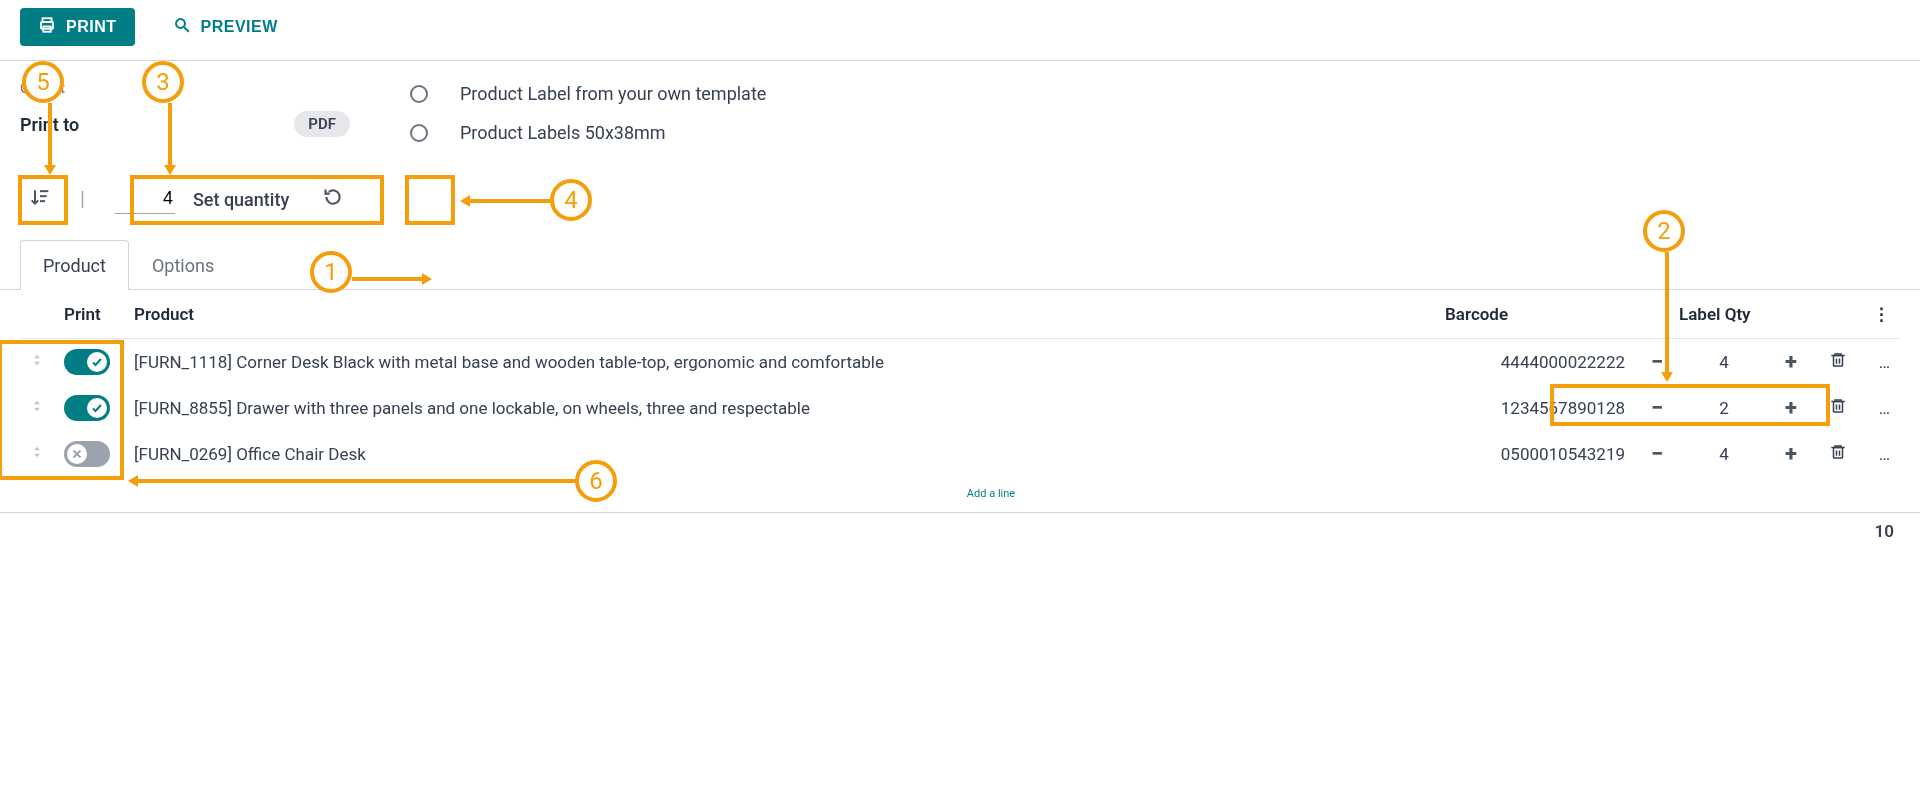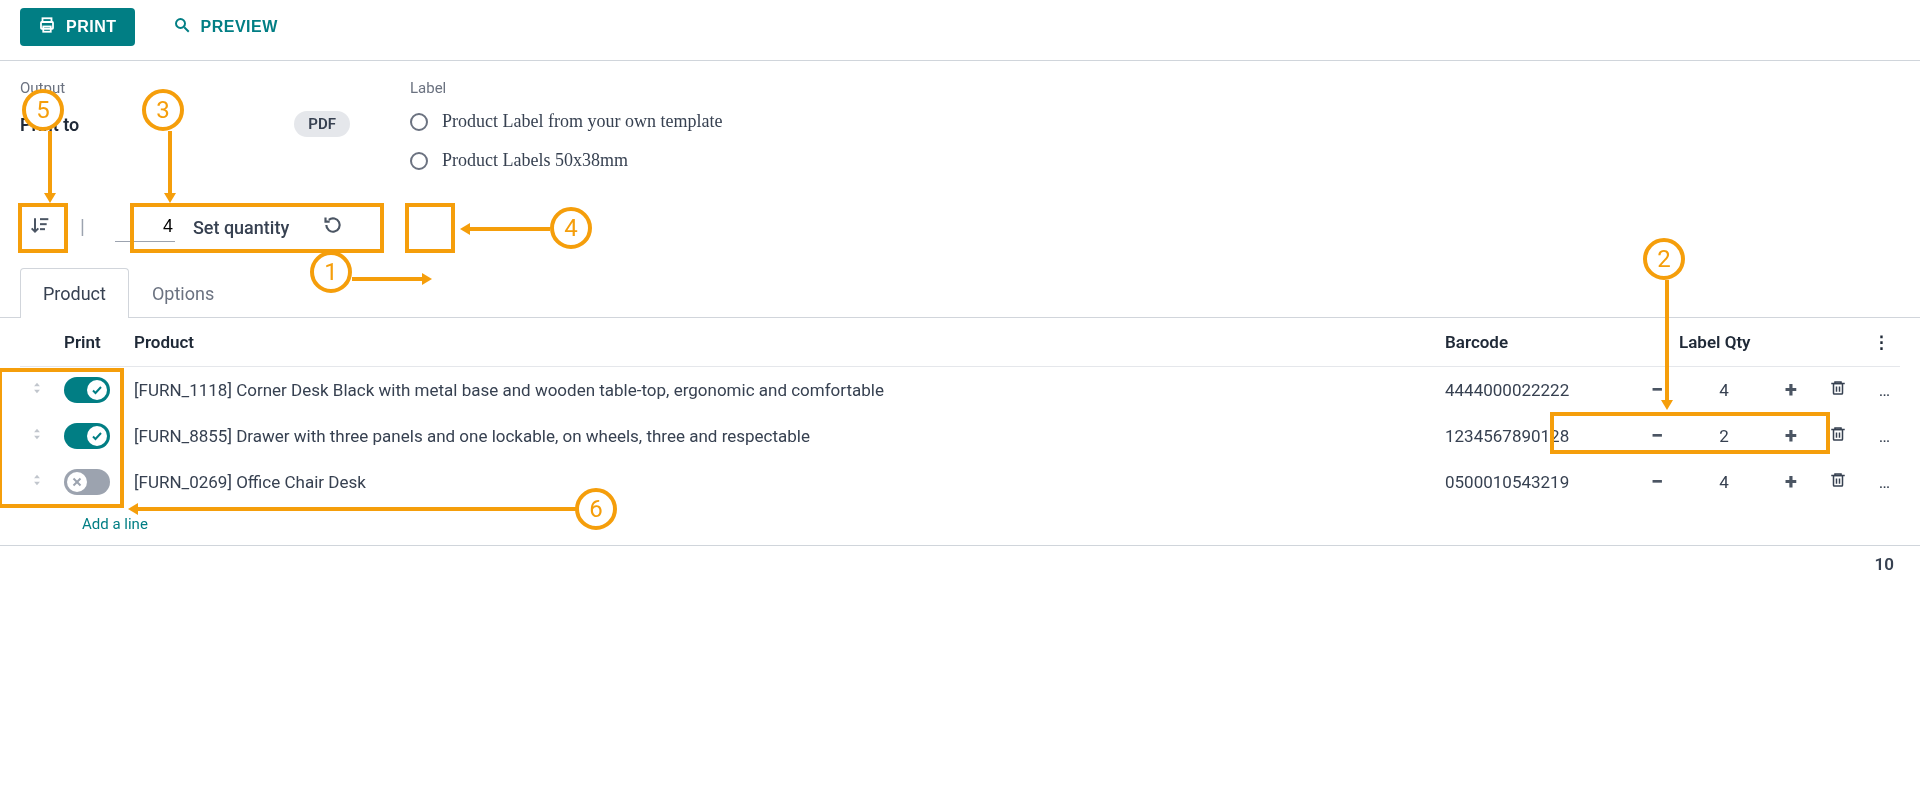--- a/index.html
+++ b/index.html
@@ -57,25 +57,24 @@
     color: #374151;
     font-weight: 600;
     font-size: 15px;
     padding: 4px 14px;
     border-radius: 999px;
   }
   .radio-list { display: flex; flex-direction: column; gap: 18px; margin-top: 4px; }
   .radio-item {
     display: flex;
     align-items: center;
-    gap: 14px;
+    gap: 32px;
     font-size: 18px;
     color: #374151;
     cursor: pointer;
-    font-family: Liberation Serif, serif;
   }
   .radio-circle {
     width: 18px; height: 18px;
     border: 2px solid #6b7280;
     border-radius: 50%;
     display: inline-flex;
     align-items: center;
     justify-content: center;
     flex-shrink: 0;
   }
@@ -185,21 +184,21 @@
   }
   table.grid td {
     padding: 10px 10px;
     font-size: 17px;
     color: #374151;
     vertical-align: middle;
   }
   .col-handle { width: 30px; text-align: center; color: #9ca3af; }
   .col-toggle { width: 70px; }
   .col-product {}
-  .col-barcode { width: 200px; }
+  .col-barcode { width: 200px; text-align: right; }
   .col-minus, .col-plus { width: 44px; text-align: center; }
   .col-qty { width: 90px; text-align: center; }
   .col-del { width: 50px; text-align: center; color: #6b7280; }
   .col-kebab { width: 26px; text-align: right; color: #6b7280; }
 
   .drag-handle { color: #c1c6cd; cursor: grab; }
   .toggle {
     width: 46px; height: 26px;
     border-radius: 999px;
     display: inline-flex;
@@ -227,21 +226,22 @@
     cursor: pointer;
     user-select: none;
     line-height: 1;
   }
   .trash { cursor: pointer; }
   .trash svg { width: 18px; height: 18px; }
   .add-line {
     color: #017e84;
     padding: 10px 0 0 62px;
     cursor: pointer;
-    font-size: 15px;
+    font-size: 11px;
+    text-align: center;
   }
   .footer {
     border-top: 1px solid #d0d5db;
     margin-top: 12px;
     padding: 8px 26px;
     text-align: right;
     font-weight: 600;
     font-size: 17px;
   }
   .th-qty { text-align: left; padding-left: 0 !important; }
@@ -276,21 +276,20 @@
 <div class="section rel">
   <div class="output-col">
     <div class="subhead">Output</div>
     <div class="printto-row">
       <span class="printto-label">Print to</span>
       <span class="pdf-badge">PDF</span>
     </div>
   </div>
 
   <div>
-    <div class="subhead">Label</div>
     <div class="radio-list">
       <label class="radio-item">
         <span class="radio-circle"></span>
         <span>Product Label from your own template</span>
       </label>
       <label class="radio-item">
         <span class="radio-circle"></span>
         <span>Product Labels 50x38mm</span>
       </label>
     </div>

